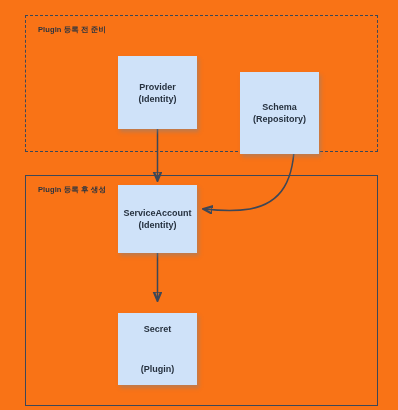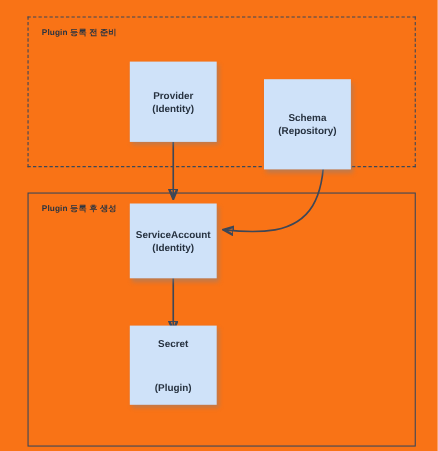--- a/index.html
+++ b/index.html
@@ -63,21 +63,21 @@
     font-size: 9px;
     font-weight: bold;
     line-height: 12px;
     box-shadow: 2px 3px 4px rgba(120,130,145,0.45);
   }
   .node .ln { display: block; white-space: nowrap; }
 
   #node-provider       { left: 118px; top: 56px;  width: 79px; height: 73px; }
   #node-schema         { left: 240px; top: 56px;  width: 79px; height: 82px; margin-top: 16px; }
   #node-serviceaccount { left: 118px; top: 185px; width: 79px; height: 68px; }
-  #node-secret         { left: 118px; top: 296px; width: 79px; height: 72px; gap: 28px; }
+  #node-secret         { left: 118px; top: 313px; width: 79px; height: 72px; gap: 28px; }
 
   
   #connectors {
     position: absolute;
     left: 0;
     top: 0;
     width: 398px;
     height: 410px;
     pointer-events: none;
   }

